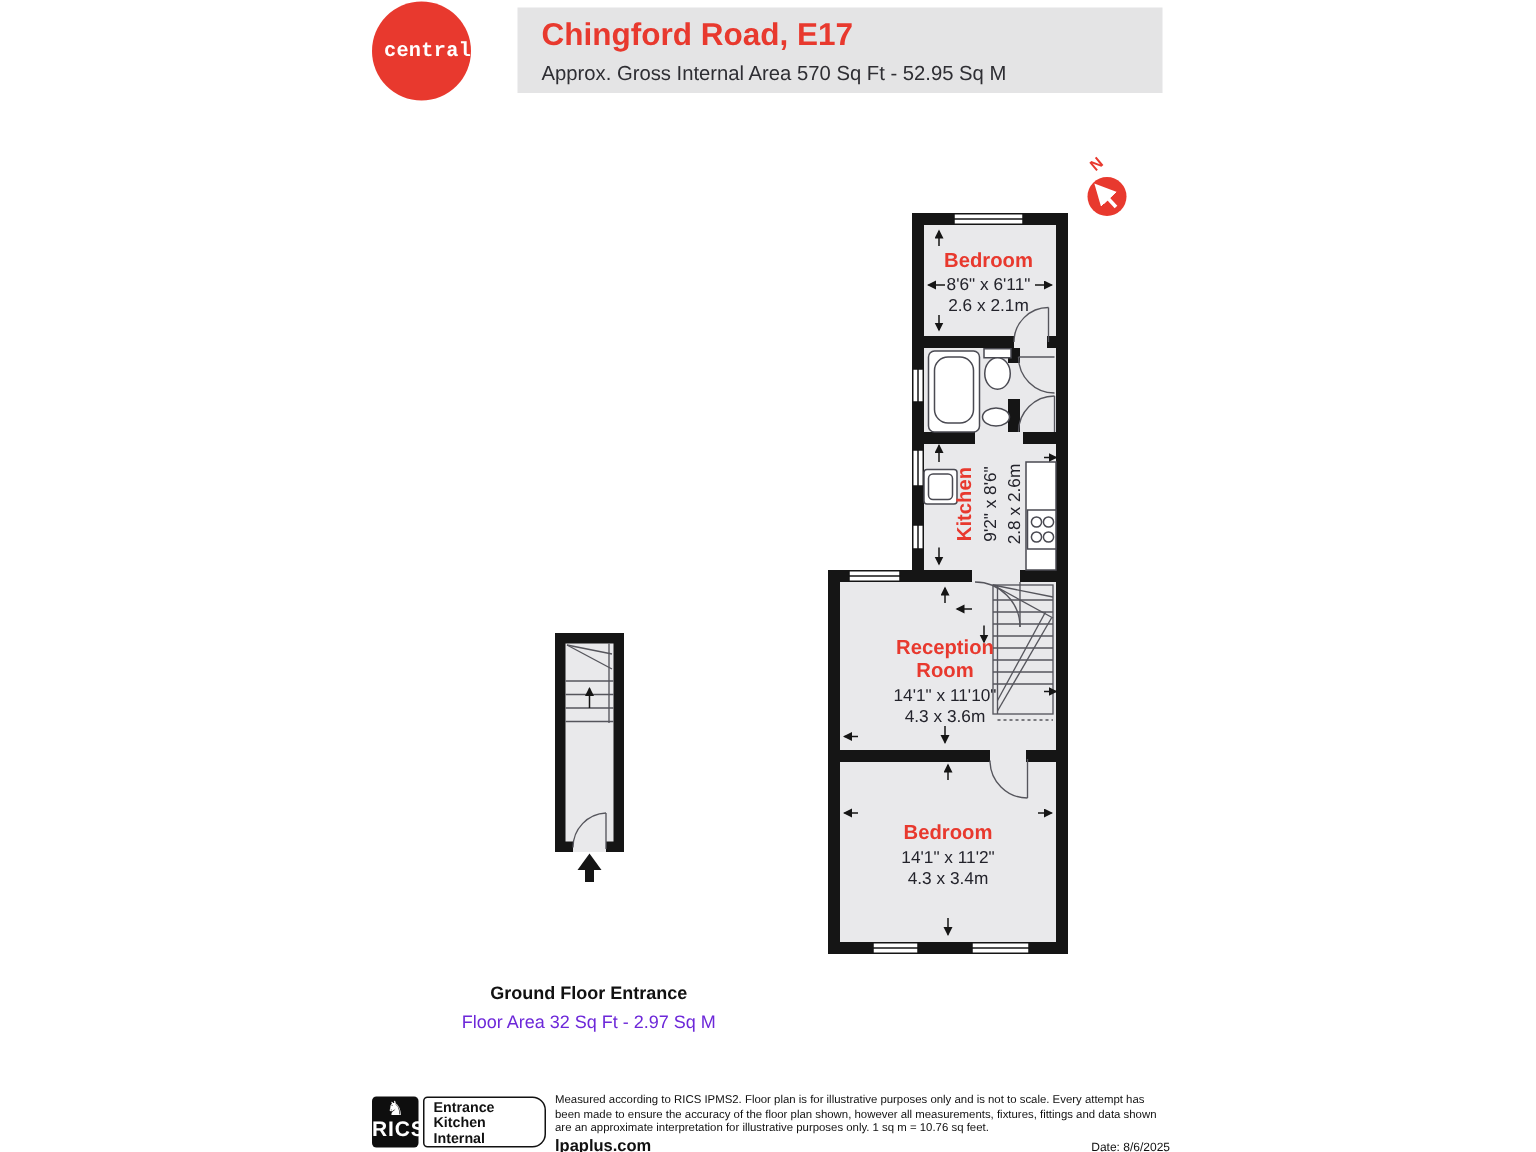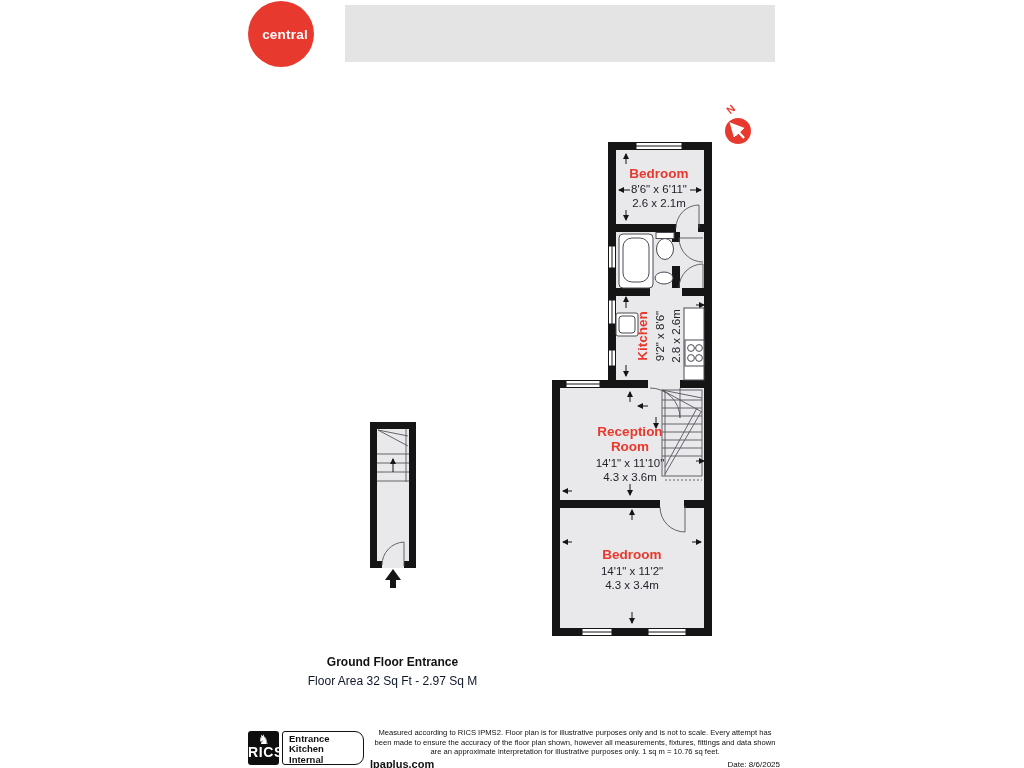--- a/index.html
+++ b/index.html
@@ -1,57 +1,59 @@
 <!DOCTYPE html>
 <html><head>
 <meta charset="utf-8">
 <style>
   html,body{margin:0;padding:0;background:#fff;}
   .page{position:relative;width:1024px;height:768px;background:#ffffff;overflow:hidden;
         font-family:"Liberation Sans",sans-serif;color:#1d1d1f;}
   
   .logo{position:absolute;left:248px;top:1px;width:66px;height:66px;border-radius:50%;
-        background:#e8392e;display:flex;align-items:center;justify-content:center;}
+        background:#e8392e;display:flex;align-items:center;justify-content:center;font-family:Liberation Mono, monospace;}
   .logo .logo-txt{color:#fff;font-weight:bold;font-size:13.5px;letter-spacing:.2px;margin-left:8px;}
   .banner{position:absolute;left:345px;top:5px;width:430px;height:57px;background:#e4e4e5;}
   .banner .title{position:absolute;left:16px;top:7px;font-size:21px;font-weight:bold;color:#e8392e;}
   .banner .subtitle{position:absolute;left:16px;top:36px;font-size:13.5px;color:#2e2e33;}
   
   .plan{position:absolute;}
   svg text{font-family:"Liberation Sans",sans-serif;}
   .room-name{fill:#e8392e;font-weight:bold;font-size:13.5px;}
   .room-dim{fill:#23232b;font-size:11.5px;}
   
   .caption{position:absolute;text-align:center;}
   .caption .cap-title{font-size:12px;font-weight:bold;color:#111;}
-  .caption .cap-area{font-size:12px;color:#0f172a;margin-top:5px;}
+  .caption .cap-area{font-size:12px;color:#6d28d9;margin-top:5px;}
   
   .footer{position:absolute;left:248px;top:729px;width:532px;height:39px;font-size:8px;}
   .rics{position:absolute;left:0;top:2px;width:31px;height:34px;background:#0e0e0e;border-radius:3px;
         color:#fff;text-align:center;}
   .rics .emblem{display:block;font-family:"DejaVu Sans",sans-serif;font-size:13px;line-height:17px;}
   .rics .rics-word{display:block;font-size:14px;font-weight:bold;letter-spacing:.6px;line-height:9px;}
   .badge{position:absolute;left:34px;top:2px;width:74px;height:30px;border:1.6px solid #111;
          border-radius:3px 9px 9px 3px;padding:2px 0 0 6px;font-size:9.5px;font-weight:bold;
          line-height:10.3px;color:#111;}
-  .disclaimer{position:absolute;left:122px;top:-1px;width:410px;font-size:7.6px;line-height:9.6px;color:#101010;text-align:center;}
+  .disclaimer{position:absolute;left:122px;top:-1px;width:410px;font-size:7.6px;line-height:9.6px;color:#101010;}
   .website{position:absolute;left:122px;top:29px;font-size:11px;font-weight:bold;color:#111;}
   .datetxt{position:absolute;right:0;top:31px;font-size:8px;color:#111;}
   
   .north{position:absolute;left:719px;top:104px;width:40px;height:46px;}
 </style>
 </head>
 <body>
 
 <div class="page">
 
   <div class="logo">
     <span class="logo-txt">central</span>
   </div>
   <div class="banner">
+    <div class="title">Chingford Road, E17</div>
+    <div class="subtitle">Approx. Gross Internal Area 570 Sq Ft - 52.95 Sq M</div>
   </div>
 
   <svg class="north" viewBox="0 0 40 46">
     <defs>
       <marker id="wh" markerWidth="7" markerHeight="7" refX="4.5" refY="3" orient="auto">
         <path d="M0,0 L6,3 L0,6 Z" fill="#ffffff"></path>
       </marker>
     </defs>
     <text x="10" y="11" transform="rotate(-40 10 9)" fill="#e8392e" font-size="10.5" font-weight="bold">N</text>
     <circle cx="19" cy="27" r="13" fill="#e8392e"></circle>

